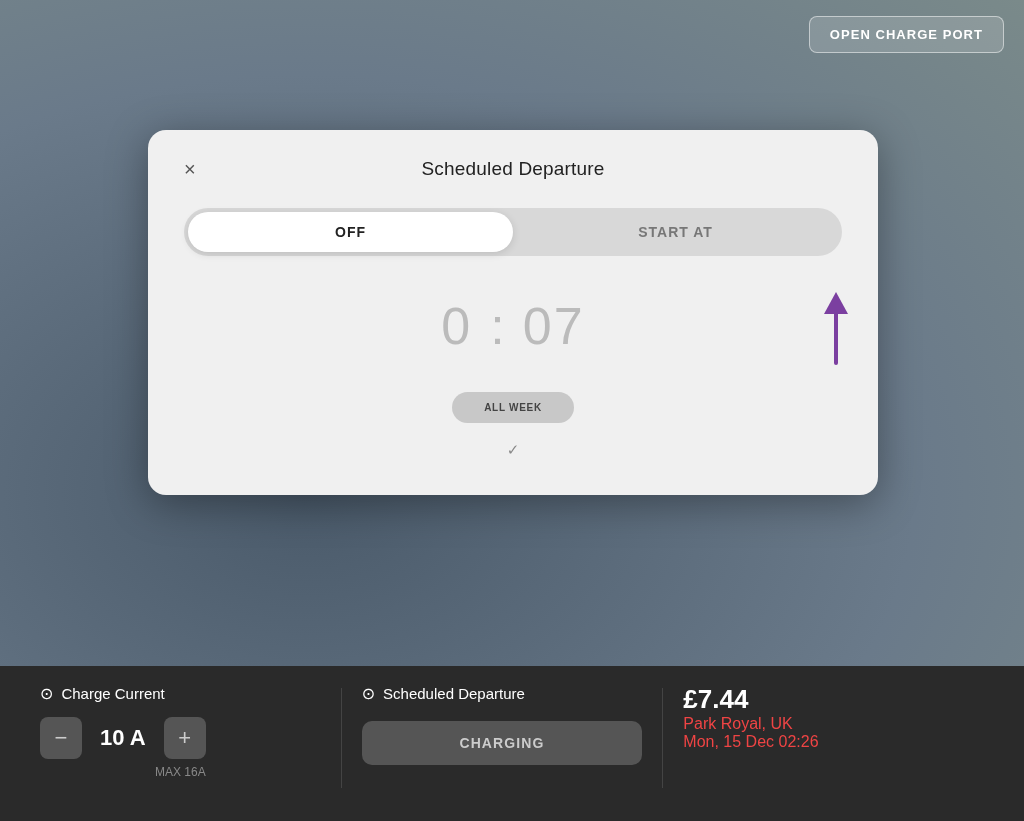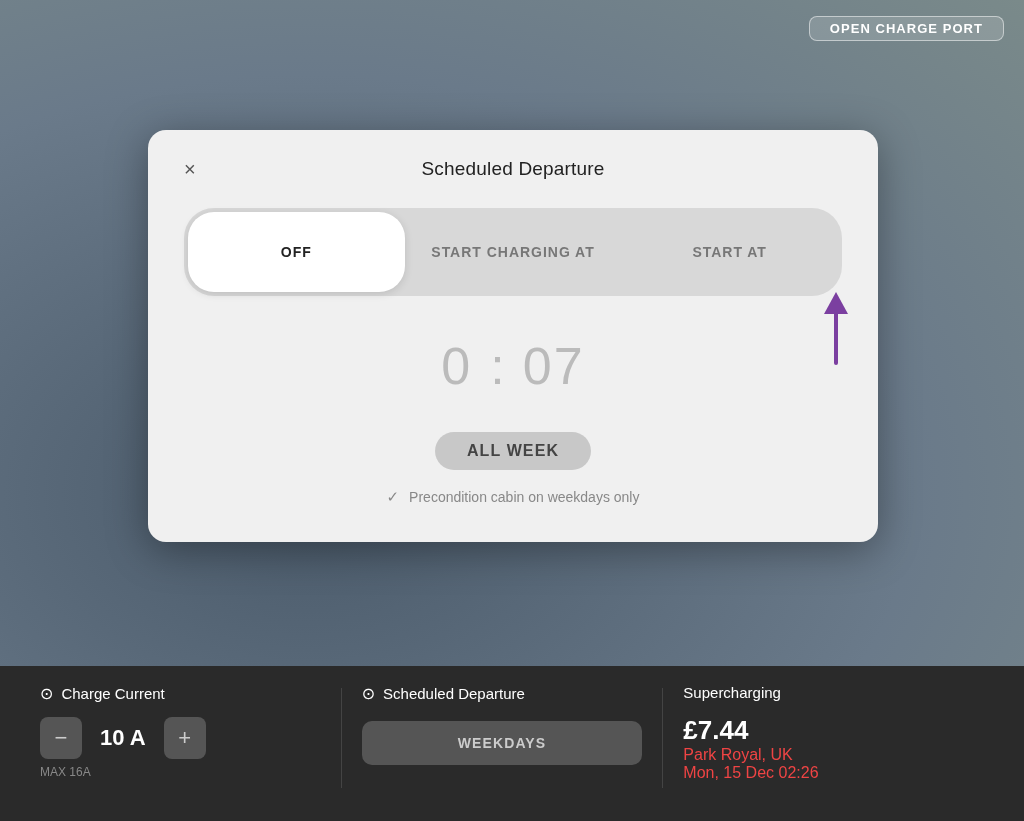--- a/index.html
+++ b/index.html
@@ -24,21 +24,21 @@
     .open-charge-port-btn {
       position: absolute;
       top: 16px;
       right: 20px;
       background: rgba(255,255,255,0.15);
       border: 1.5px solid rgba(255,255,255,0.5);
       color: #fff;
       font-size: 13px;
       font-weight: 700;
       letter-spacing: 0.08em;
-      padding: 4px 20px;
+      padding: 10px 20px;
       border-radius: 8px;
       cursor: pointer;
       z-index: 10;
     }
 
     
     .modal {
       position: absolute;
       top: 130px;
       left: 148px;
@@ -81,21 +81,21 @@
       display: flex;
       background: #d8d8d8;
       border-radius: 30px;
       padding: 4px;
       margin-bottom: 40px;
     }
 
     .tab-btn {
       flex: 1;
       text-align: center;
-      padding: 32px 10px;
+      padding: 12px 10px;
       border-radius: 26px;
       font-size: 14px;
       font-weight: 700;
       letter-spacing: 0.07em;
       cursor: pointer;
       border: none;
       background: transparent;
       color: #777;
       transition: background 0.2s, color 0.2s;
     }
@@ -137,21 +137,21 @@
 
     .week-btn-group {
       display: flex;
       background: #d8d8d8;
       border-radius: 24px;
       overflow: hidden;
     }
 
     .week-btn {
       padding: 10px 32px;
-      font-size: 16px;
+      font-size: 10px;
       font-weight: 700;
       letter-spacing: 0.07em;
       cursor: pointer;
       border: none;
       background: transparent;
       color: #666;
     }
 
     .week-btn.active {
       background: #c8c8c8;
@@ -252,21 +252,21 @@
       color: #fff;
       padding: 0 18px;
       min-width: 80px;
       text-align: center;
     }
 
     .charge-max {
       font-size: 12px;
       color: #888;
       margin-top: 6px;
-      text-align: left;
+      text-align: center;
     }
 
     .schedule-btn {
       width: 100%;
       padding: 14px 0;
       background: #555;
       border-radius: 10px;
       font-size: 14px;
       font-weight: 700;
       letter-spacing: 0.08em;
@@ -303,39 +303,37 @@
 
 <div class="modal">
 
   <div class="modal-header">
     <button class="modal-close">×</button>
     <span class="modal-title">Scheduled Departure</span>
   </div>
 
   <div class="tab-switcher">
     <button class="tab-btn active">OFF</button>
-    <button class="tab-btn">START CHARGING AT</button>
     <button class="tab-btn">START AT</button>
   </div>
 
   <div class="time-display">
     <span class="time-number">0</span>
     <span class="time-colon">:</span>
     <span class="time-number">07</span>
   </div>
 
   <div class="week-selector">
     <div class="week-btn-group">
       <button class="week-btn active">ALL WEEK</button>
     </div>
   </div>
 
   <div class="precondition-row">
     <span class="precondition-check">✓</span>
-    <span>Precondition cabin on weekdays only</span>
   </div>
 
 </div>
 
 <div class="arrow-annotation">
   <svg class="arrow-svg" viewBox="0 0 60 80" fill="none" xmlns="http://www.w3.org/2000/svg">
     <line x1="30" y1="75" x2="30" y2="18" stroke="#7B3FA0" stroke-width="4" stroke-linecap="round"></line>
     <polygon points="30,4 18,26 42,26" fill="#7B3FA0"></polygon>
   </svg>
 </div>
@@ -355,27 +353,24 @@
     <div class="charge-max">MAX 16A</div>
   </div>
 
   <div class="bottom-divider"></div>
 
   <div class="bottom-section">
     <div class="bottom-section-label">
       <span class="pin-icon">⊙</span>
       <span>Scheduled Departure</span>
     </div>
-    <button class="schedule-btn">WEEKDAYS</button>
+    <button class="schedule-btn">CHARGING</button>
   </div>
 
   <div class="bottom-divider"></div>
 
   <div class="bottom-section">
-    <div class="bottom-section-label">
-      <span>Supercharging</span>
-    </div>
     <div class="supercharging-amount">£7.44</div>
     <div class="supercharging-location">Park Royal, UK</div>
     <div class="supercharging-location">Mon, 15 Dec 02:26</div>
   </div>
 
 </div>
 
 </body></html>

